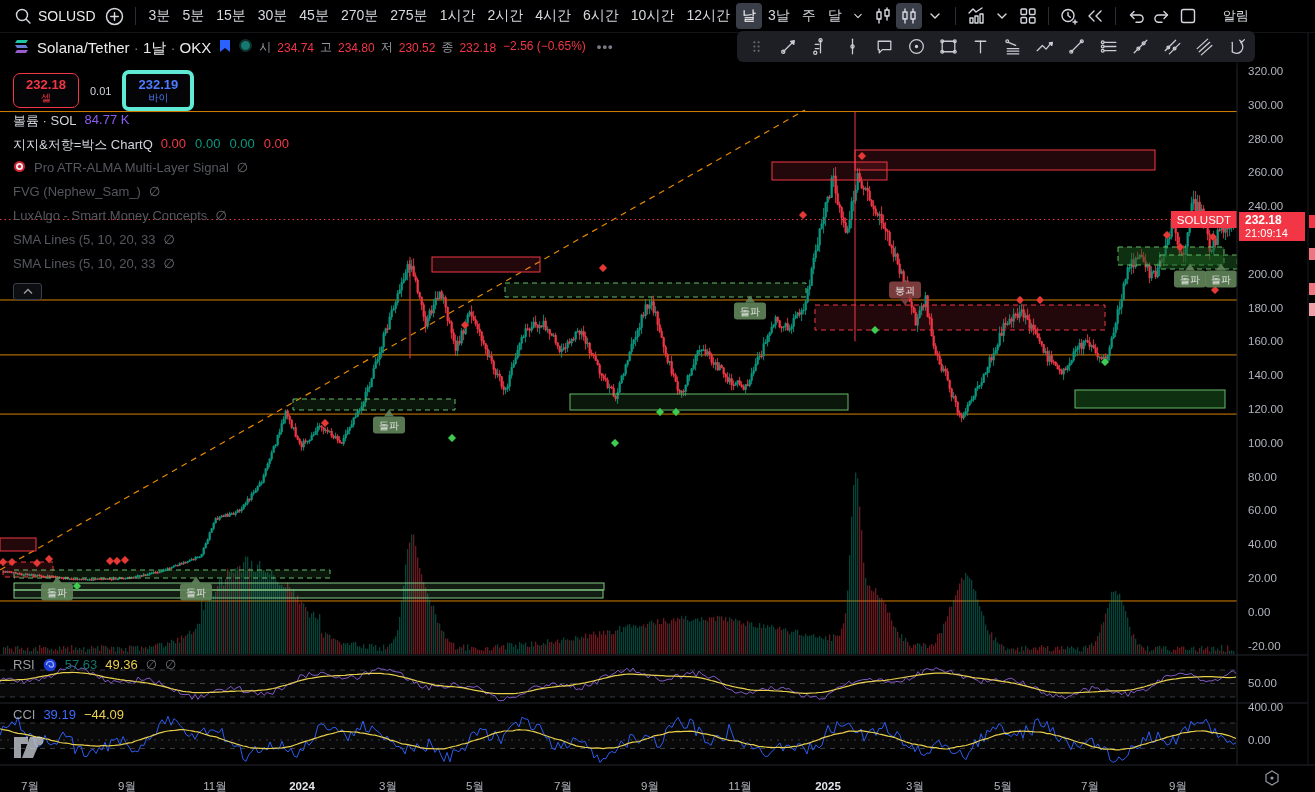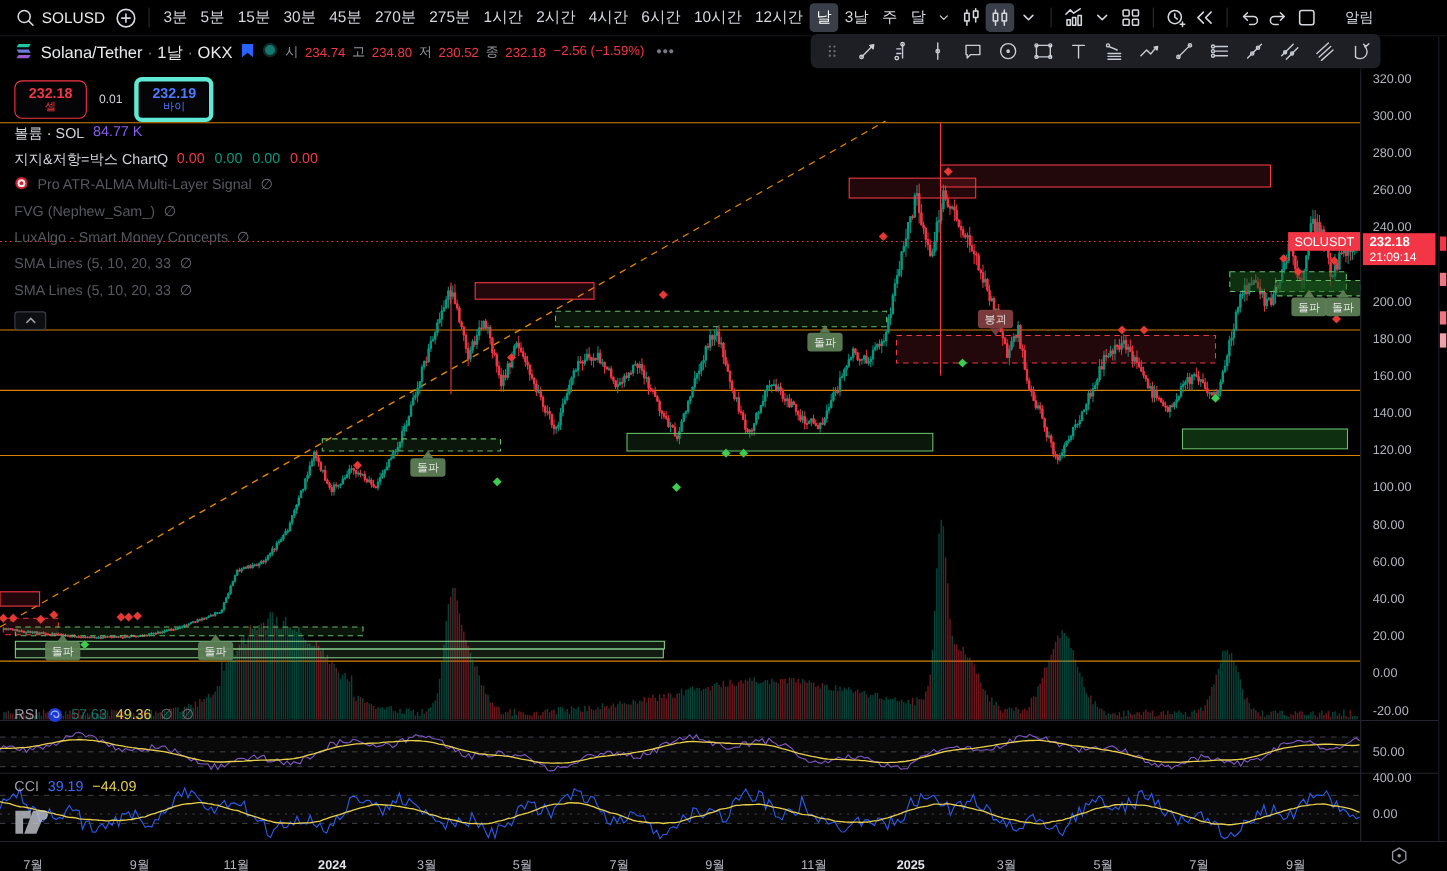--- a/index.html
+++ b/index.html
@@ -387,21 +387,21 @@
       <span class="lbl">시</span>
       <span class="val">234.74</span>
       <span class="lbl">고</span>
       <span class="val">234.80</span>
       <span class="lbl">저</span>
       <span class="val">230.52</span>
       <span class="lbl">종</span>
       <span class="val">232.18</span>
     </span>
   <span class="ohlc">
-      <span class="val">−2.56 (−1.59%)</span>
+      <span class="val">−2.56 (−0.65%)</span>
     </span>
   <span class="more-dots">•••</span>
 </div>
 
 <div id="trade">
   <div class="trd-btn sell">
     <span class="p">232.18</span>
       <span class="l">셀</span>
   </div>
   <span class="spread">0.01</span>
@@ -455,21 +455,21 @@
       <span class="eye">∅</span>
     </div>
   </div>
 
 <div id="collapse-btn">
   <svg width="10" height="7" viewBox="0 0 10 7">
       <polyline points="1,5.5 5,1.5 9,5.5" stroke="#9b9ea6" fill="none" stroke-width="1.4"></polyline>
     </svg>
 </div>
 
-<div class="pane-legend" style="top:642px">
+<div class="pane-legend" style="top:657px">
   <span class="name">RSI</span>
   <span>
     <svg width="14" height="14" viewBox="0 0 14 14">
         <circle cx="7" cy="7" r="6.3" fill="#1f3bd6"></circle>
         <path d="M3.5,7 a3.5,3.5 0 0 1 7,0 a2.2,2.2 0 0 1 -4.4,0" stroke="#9fb4ff" fill="none" stroke-width="1.2"></path>
       </svg>
   </span>
   <span style="color:#0f766e">57.63</span>
   <span style="color:#e8cf4d">49.36</span>
   <span class="eye">∅</span>

